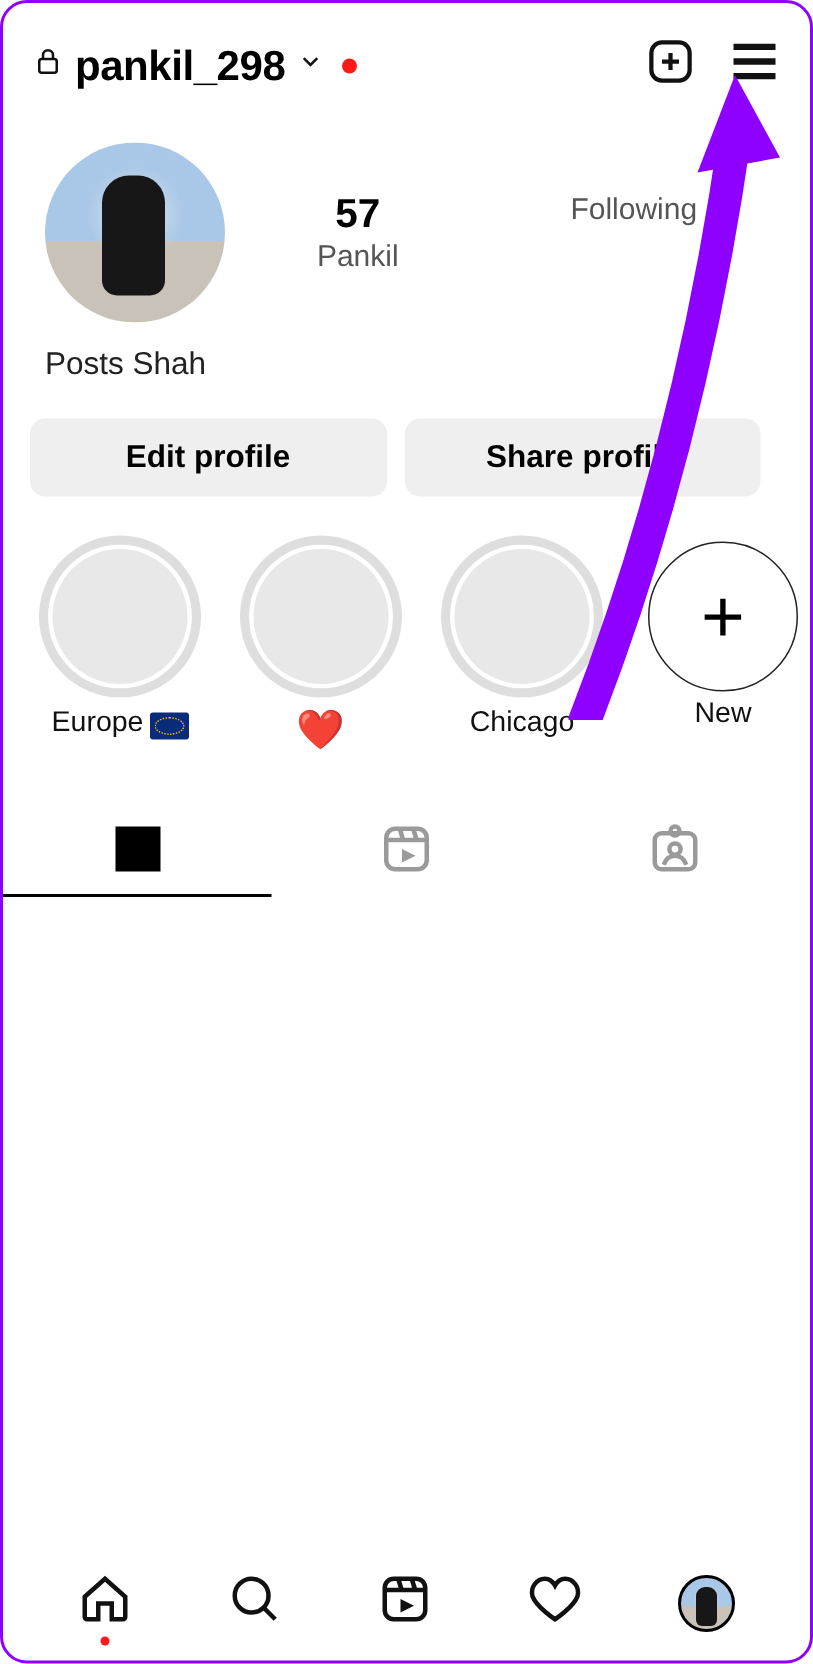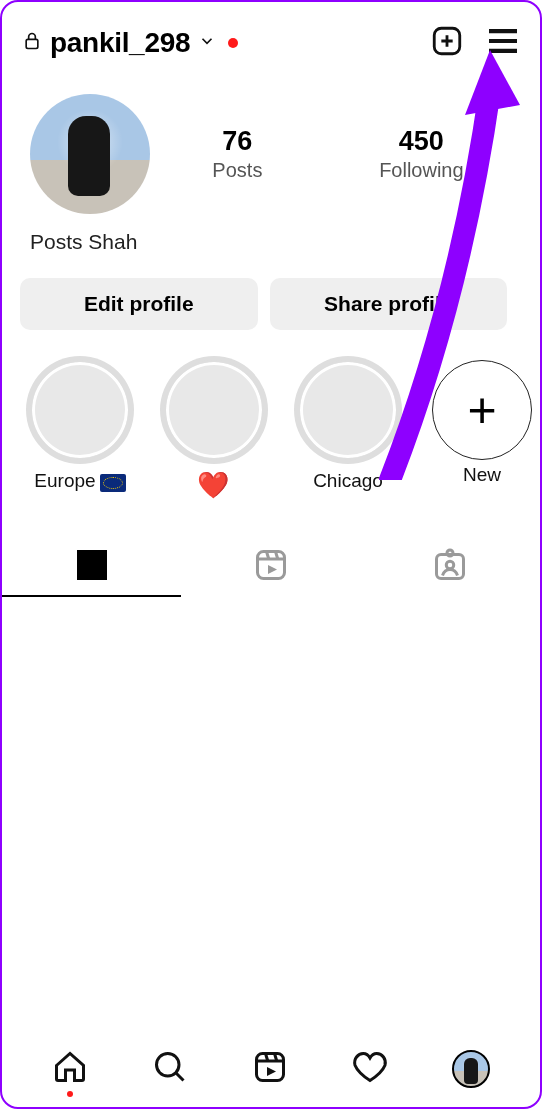--- a/index.html
+++ b/index.html
@@ -179,25 +179,24 @@
         <line x1="2" y1="10" x2="22" y2="10"></line>
         <line x1="2" y1="17" x2="22" y2="17"></line>
       </svg>
   </span>
 </div>
 
 <div class="profile-row">
   <div class="avatar"></div>
   <div class="stats">
     <div class="stat">
-      <div class="num">76</div>
-      <div class="lbl">Posts</div>
+      <div class="num">57</div>
+      <div class="lbl">Pankil</div>
     </div>
     <div class="stat">
-      <div class="num">450</div>
       <div class="lbl">Following</div>
     </div>
   </div>
 </div>
 
 <div class="display-name">Posts Shah</div>
 
 <div class="profile-buttons">
   <div class="pbtn">Edit profile</div>
   <div class="pbtn">Share profile</div>

